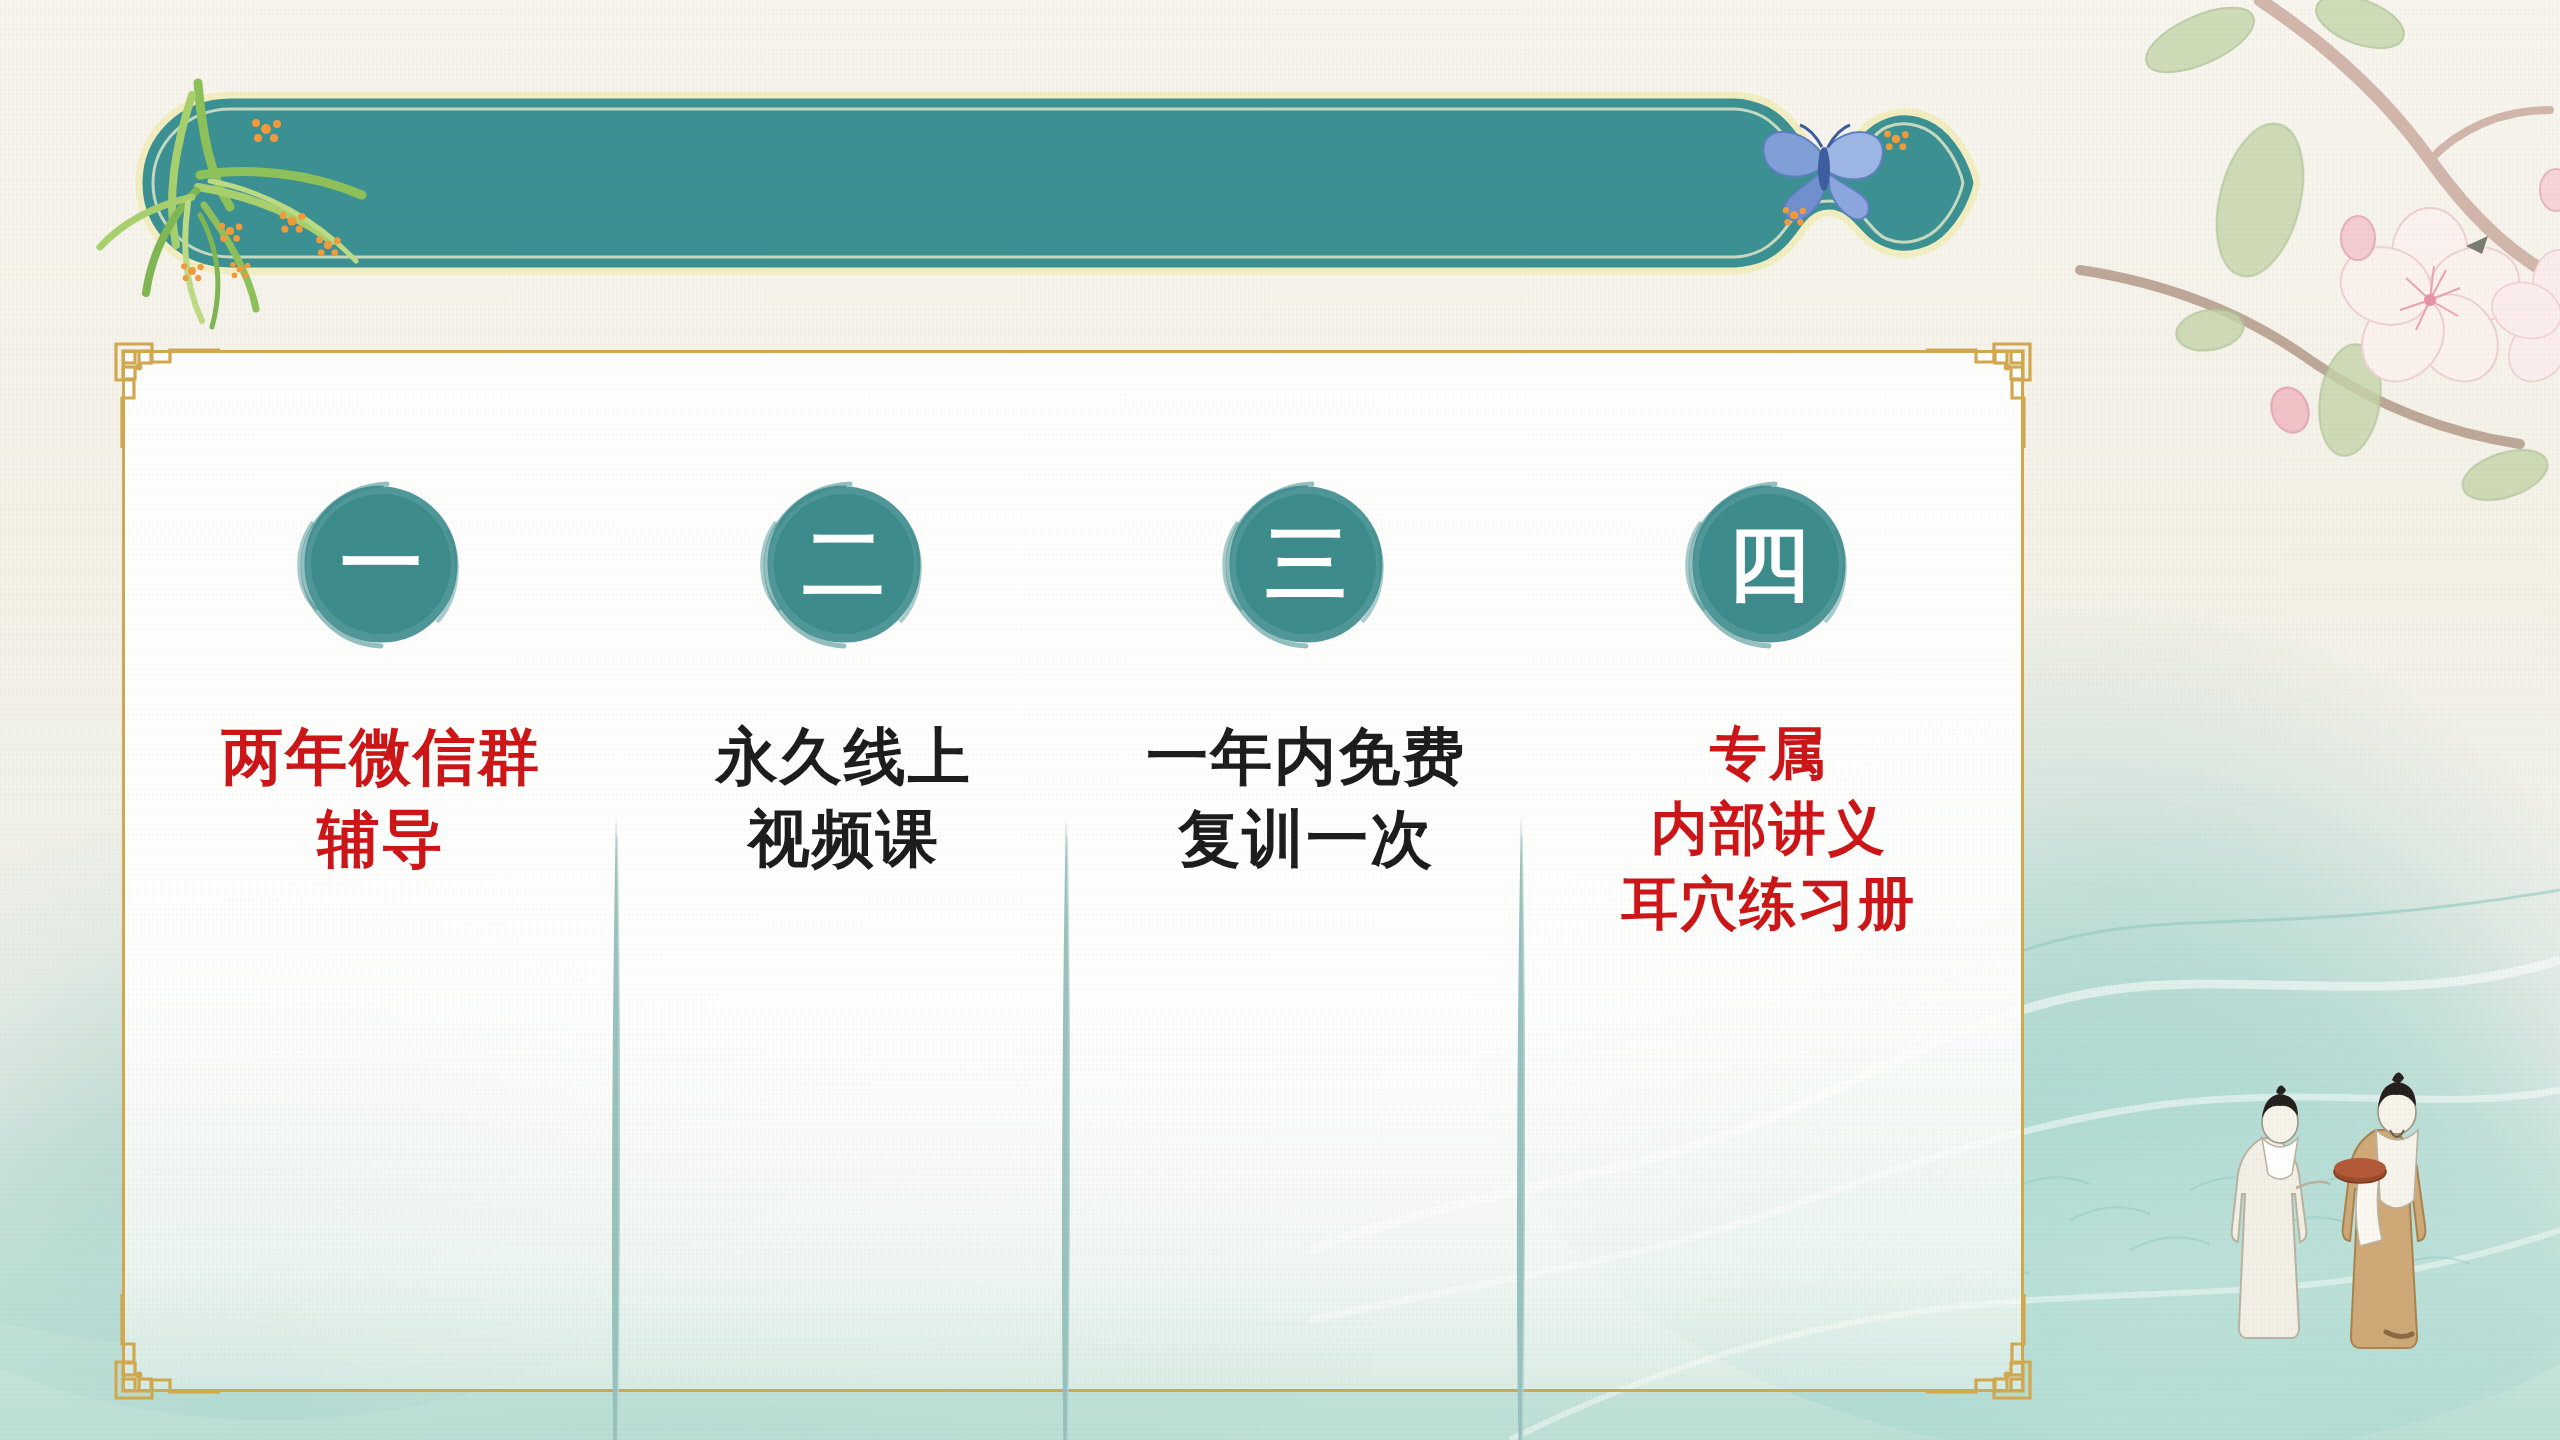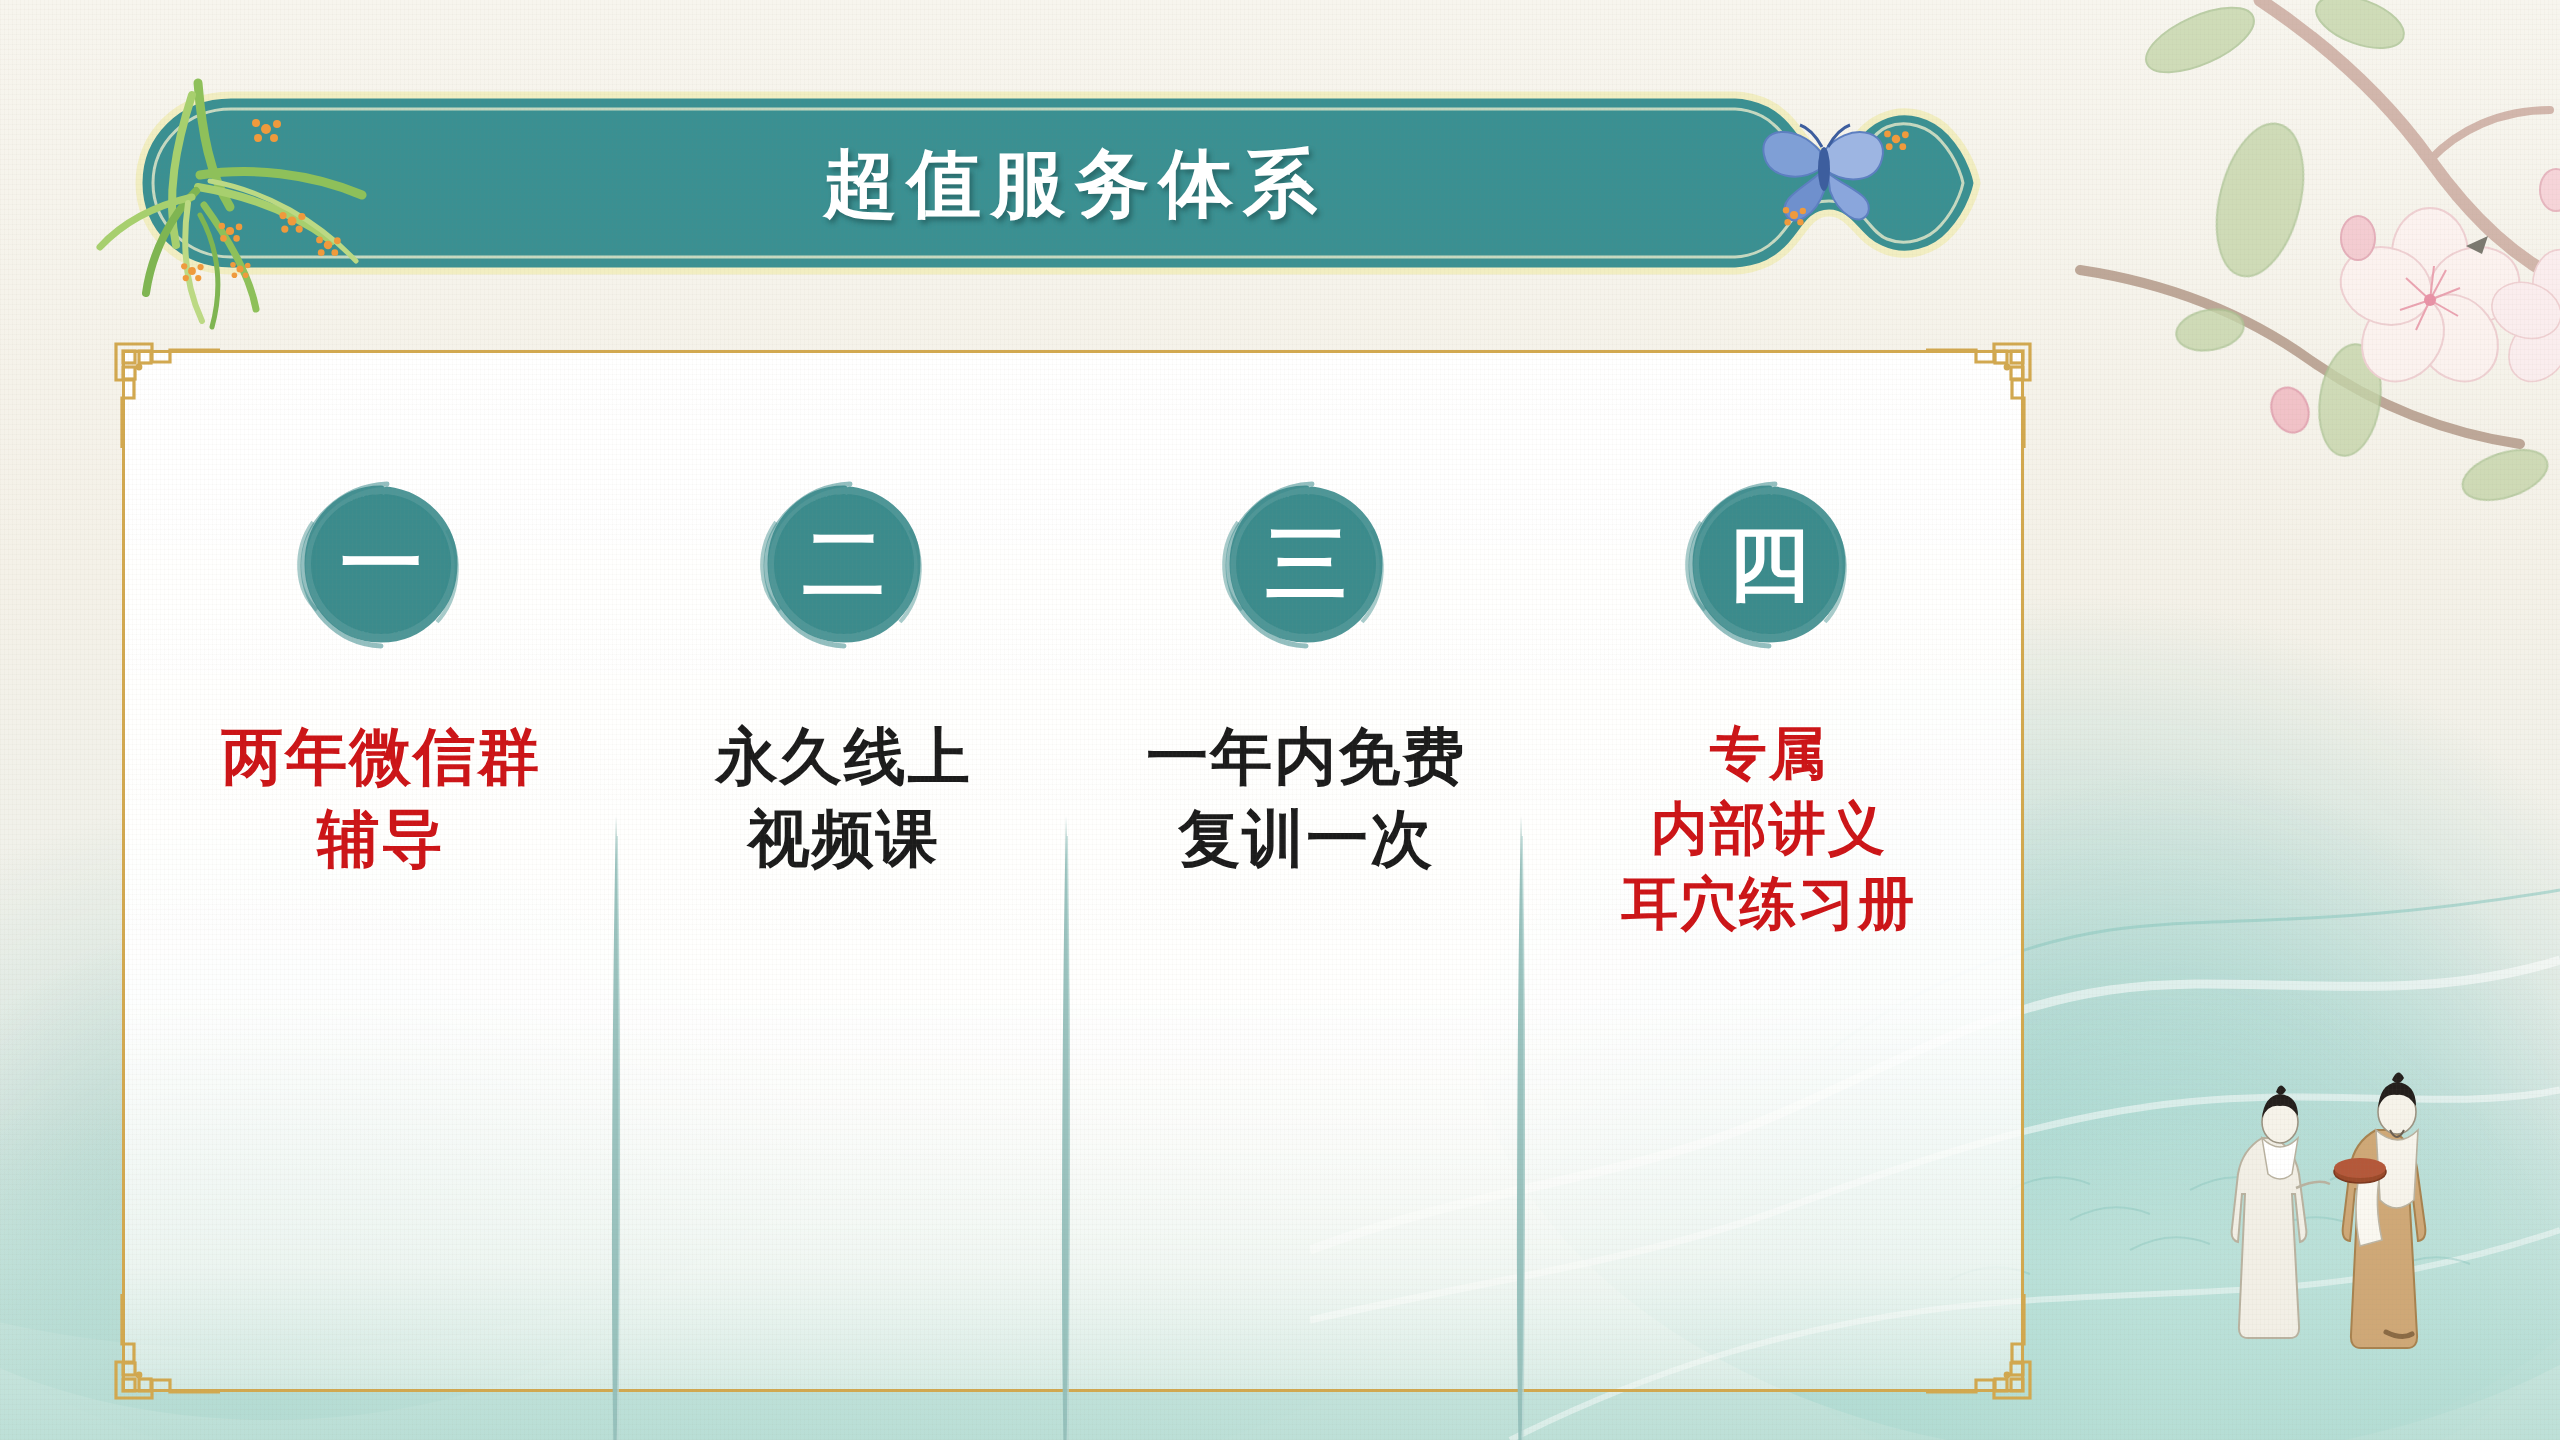--- a/index.html
+++ b/index.html
@@ -319,21 +319,20 @@
             <circle r="5"></circle>
             <circle cx="11" cy="-5" r="4"></circle>
             <circle cx="-10" cy="-6" r="4"></circle>
             <circle cx="8" cy="9" r="4"></circle>
             <circle cx="-8" cy="9" r="4"></circle>
           </g>
       </g>
     </g>
   </svg>
 
-  <div class="banner-title">超值服务体系</div>
 </div>
 
 <div class="frame">
   <div class="frame-fill"></div>
   <div class="frame-line"></div>
 
   <svg class="corner c-tl" viewBox="0 0 112 112">
     <g fill="none" stroke="#d2a84f" stroke-width="3.2">
       <path d="M112,14 L62,14 L62,26 L44,26 L44,8 L8,8 L8,44 L26,44 L26,62 L14,62 L14,112"></path>
       <rect x="15" y="15" width="12" height="12"></rect>

